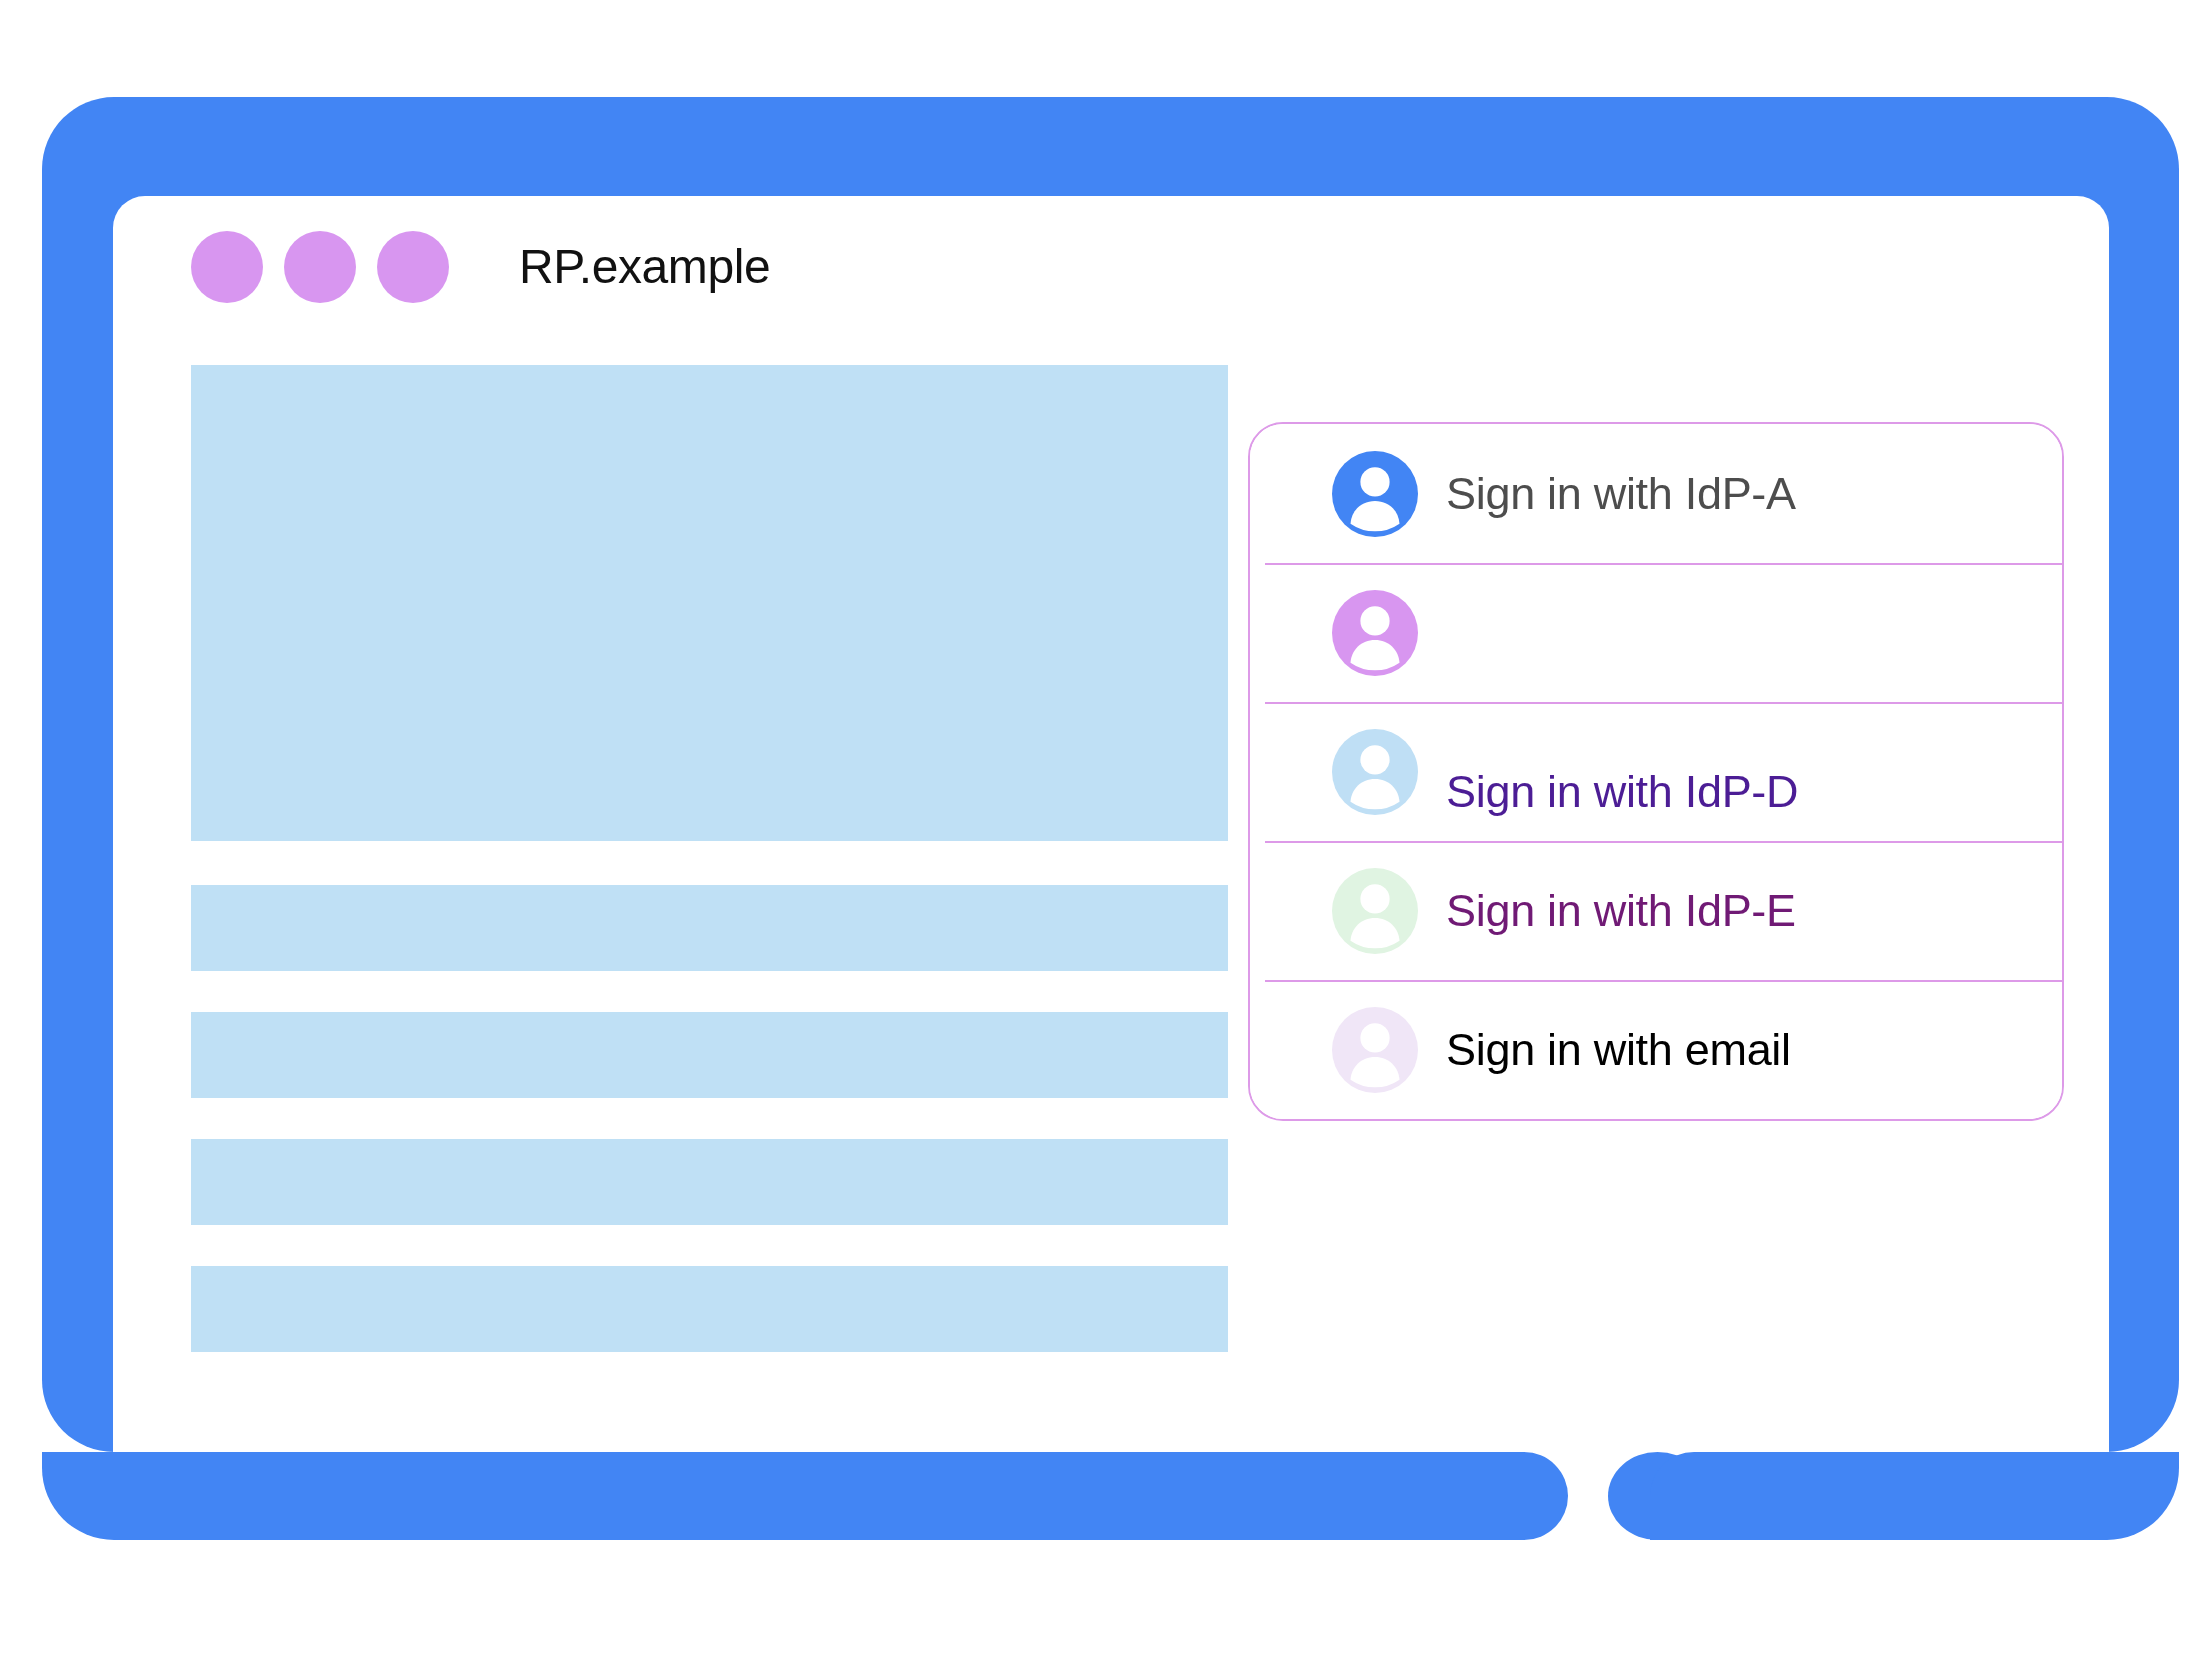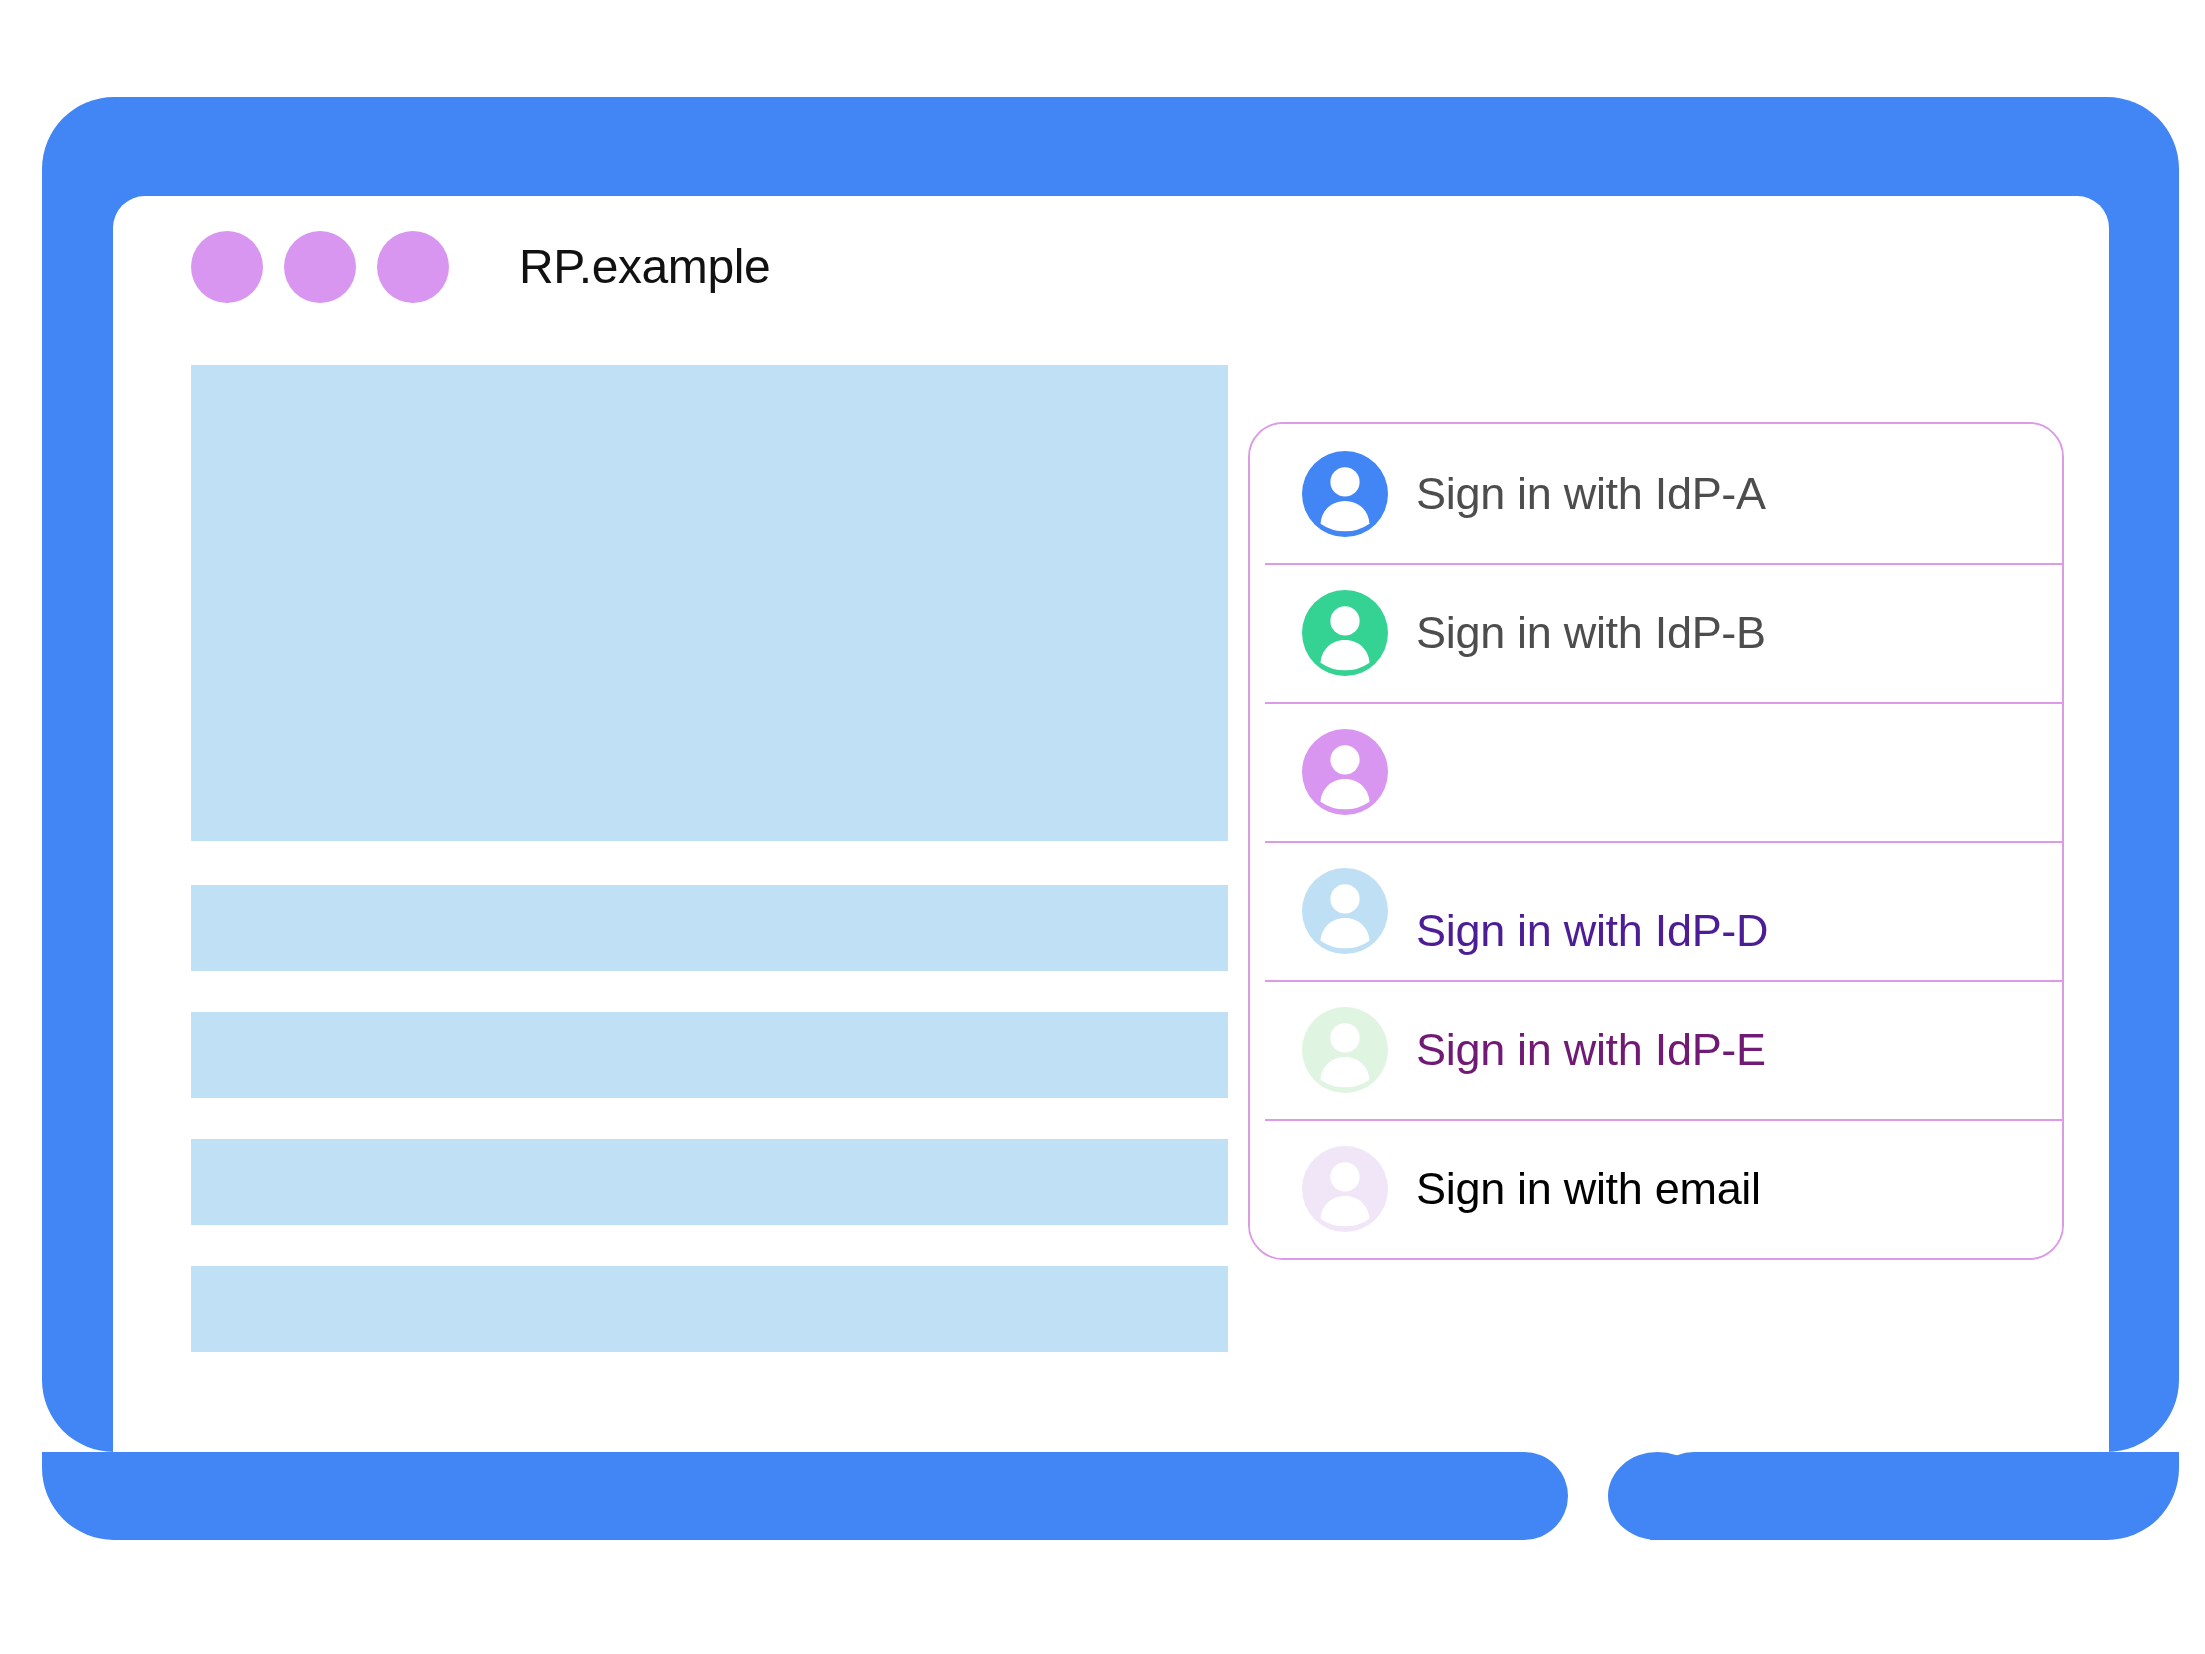--- a/index.html
+++ b/index.html
@@ -135,21 +135,21 @@
     background: #ffffff;
     border: 2.6px solid #dd9ae8;
     border-radius: 35px;
     box-sizing: border-box;
     overflow: hidden;
   }
   .account-row {
     display: flex;
     align-items: center;
     height: 139px;
-    padding-left: 52px;
+    padding-left: 82px;
     box-sizing: border-box;
     position: relative;
     background: #ffffff;
   }
   .account-row + .account-row::before {
     content: "";
     position: absolute;
     left: 15px;
     right: 0;
     top: 0;
@@ -195,28 +195,20 @@
       <div class="account-row">
         <svg class="avatar" viewBox="0 0 100 100">
           <circle cx="50" cy="50" r="50" fill="#4285f4"></circle>
           <circle cx="50" cy="36" r="17" fill="#ffffff"></circle>
           <path d="M50 58 C34 58 22.5 69.5 21.5 84.5 A50 50 0 0 0 78.5 84.5 C77.5 69.5 66 58 50 58 Z" fill="#ffffff"></path>
         </svg>
         <span class="account-label" style="color: rgb(77, 77, 77);">Sign in with IdP-A</span>
       </div>
       <div class="account-row">
         <svg class="avatar" viewBox="0 0 100 100">
-          <circle cx="50" cy="50" r="50" fill="#35d393"></circle>
-          <circle cx="50" cy="36" r="17" fill="#ffffff"></circle>
-          <path d="M50 58 C34 58 22.5 69.5 21.5 84.5 A50 50 0 0 0 78.5 84.5 C77.5 69.5 66 58 50 58 Z" fill="#ffffff"></path>
-        </svg>
-        <span class="account-label" style="color: rgb(77, 77, 77);">Sign in with IdP-B</span>
-      </div>
-      <div class="account-row">
-        <svg class="avatar" viewBox="0 0 100 100">
           <circle cx="50" cy="50" r="50" fill="#d896f0"></circle>
           <circle cx="50" cy="36" r="17" fill="#ffffff"></circle>
           <path d="M50 58 C34 58 22.5 69.5 21.5 84.5 A50 50 0 0 0 78.5 84.5 C77.5 69.5 66 58 50 58 Z" fill="#ffffff"></path>
         </svg>
       </div>
       <div class="account-row">
         <svg class="avatar" viewBox="0 0 100 100">
           <circle cx="50" cy="50" r="50" fill="#bfdff5"></circle>
           <circle cx="50" cy="36" r="17" fill="#ffffff"></circle>
           <path d="M50 58 C34 58 22.5 69.5 21.5 84.5 A50 50 0 0 0 78.5 84.5 C77.5 69.5 66 58 50 58 Z" fill="#ffffff"></path>

